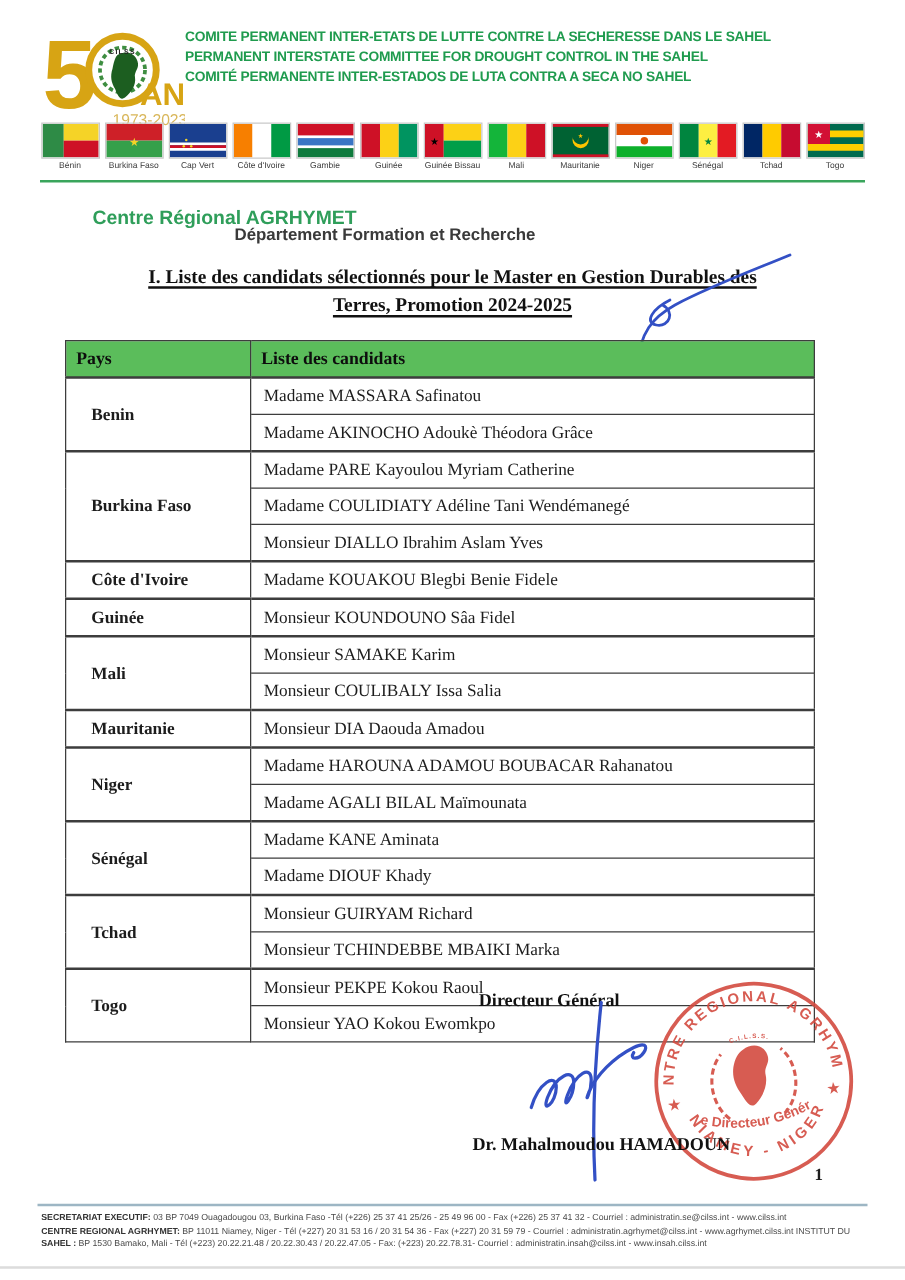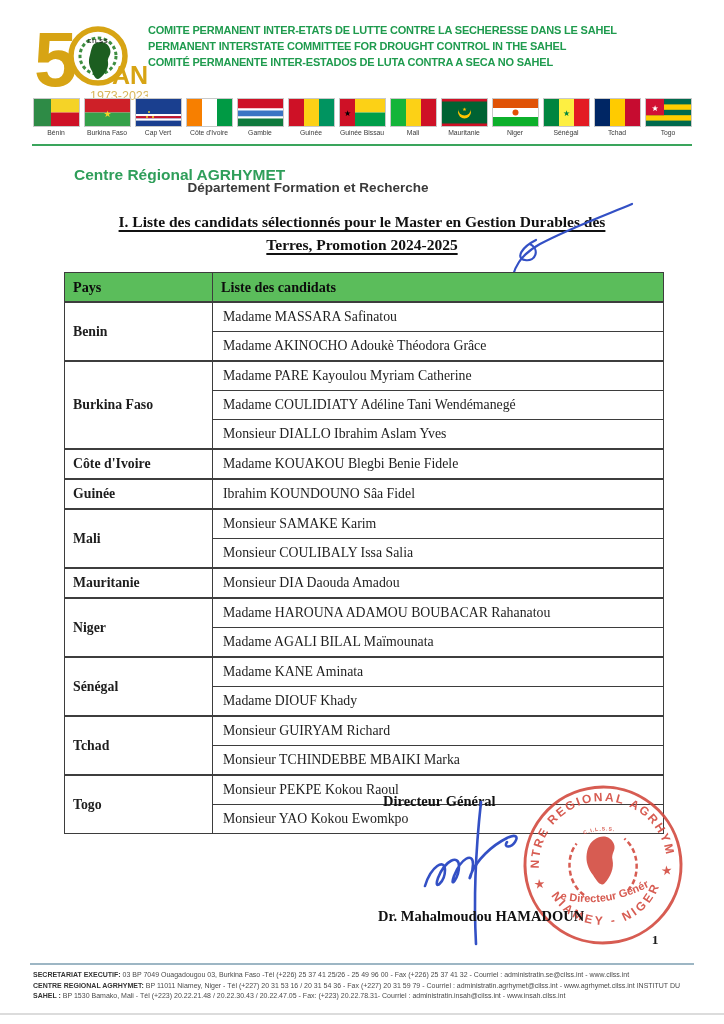--- a/index.html
+++ b/index.html
@@ -28,27 +28,27 @@
   .dept-heading{left:0;top:180px;width:616px;text-align:center;
                 font-family:"Liberation Sans",sans-serif;font-weight:bold;
                 font-size:13.5px;color:#3a3a3a;}
 
   
   .doc-title{left:0;top:210px;width:724px;text-align:center;font-weight:bold;
              font-size:15.5px;line-height:23px;color:#111;}
   .doc-title .u{text-decoration:underline;text-decoration-thickness:1.5px;text-underline-offset:3px;}
 
   
-  .cand-table{left:64px;top:272px;}
+  .cand-table{left:52px;top:272px;}
   table{border-collapse:collapse;table-layout:fixed;width:599px;}
   th,td{border:1.4px solid #3d3d3d;vertical-align:middle;}
   thead th{background:var(--table-head,#5bbd5b);height:26px;text-align:left;
            padding-left:8px;font-size:14.2px;color:#0d0d0d;border-bottom:2px solid #3d3d3d;}
   tbody td{height:26px;font-size:13.8px;}
-  td.pays{font-weight:bold;padding-left:8px;}
+  td.pays{font-weight:bold;padding-left:20px;}
   td.cand{padding-left:10px;}
   tr.group-start td{border-top:2.4px solid #3d3d3d;}
 
   
   .role-label{left:383px;top:793px;font-weight:bold;font-size:14.5px;color:#111;}
   .sig-svg{left:415px;top:798px;}
   .sig-svg path{stroke:var(--sig-blue,#3350c5);stroke-width:2.6;fill:none;
                 stroke-linecap:round;stroke-linejoin:round;}
   .paraph-svg{left:468px;top:192px;}
   .paraph-svg path{stroke:var(--sig-blue,#3350c5);stroke-width:2.2;fill:none;
@@ -255,21 +255,21 @@
         </tr>
         <tr>
           <td class="cand">Monsieur DIALLO Ibrahim Aslam Yves</td>
         </tr>
         <tr class="group-start">
           <td class="pays" rowspan="1">Côte d'Ivoire</td>
           <td class="cand">Madame KOUAKOU Blegbi Benie Fidele</td>
         </tr>
         <tr class="group-start">
           <td class="pays" rowspan="1">Guinée</td>
-          <td class="cand">Ibrahim KOUNDOUNO Sâa Fidel</td>
+          <td class="cand">Monsieur KOUNDOUNO Sâa Fidel</td>
         </tr>
         <tr class="group-start">
           <td class="pays" rowspan="2">Mali</td>
           <td class="cand">Monsieur SAMAKE Karim</td>
         </tr>
         <tr>
           <td class="cand">Monsieur COULIBALY Issa Salia</td>
         </tr>
         <tr class="group-start">
           <td class="pays" rowspan="1">Mauritanie</td>

